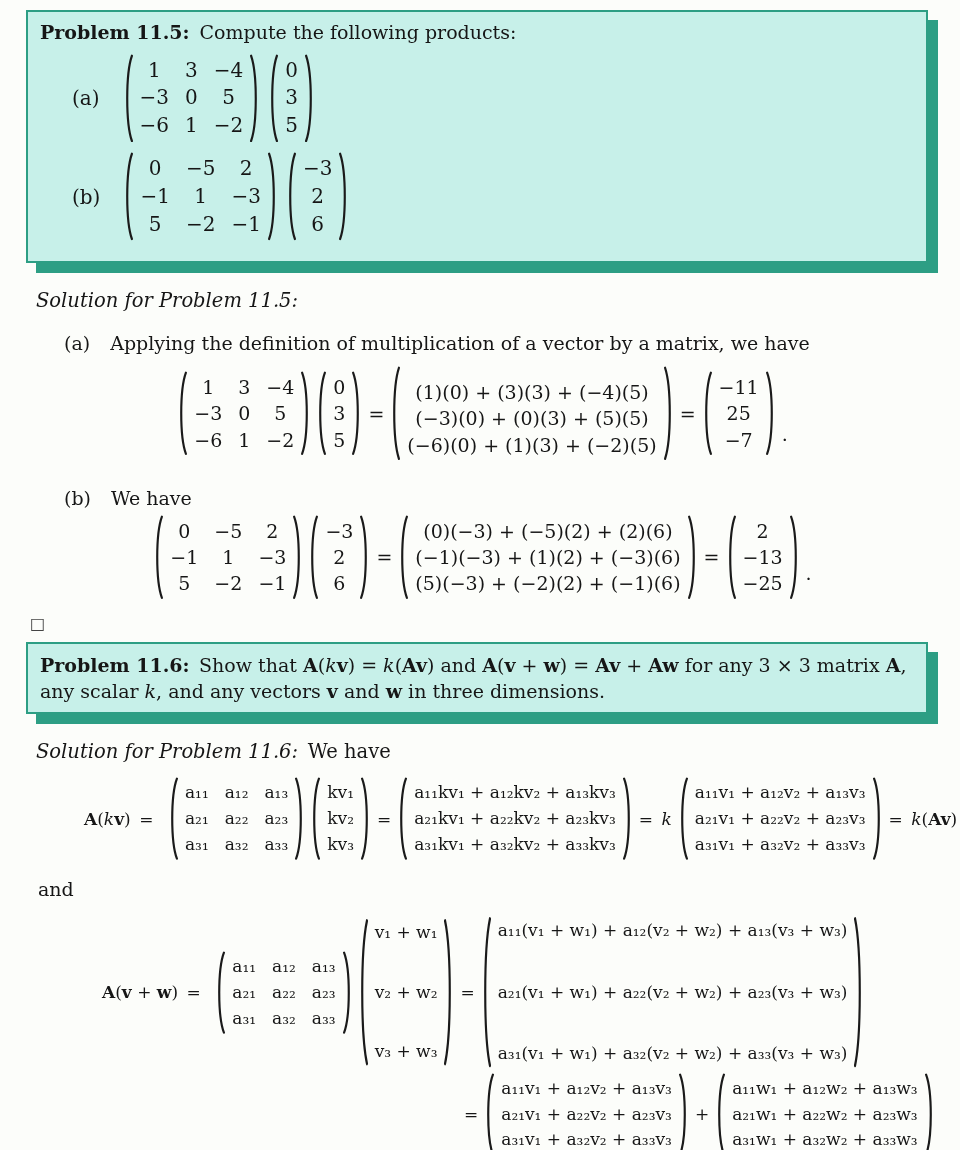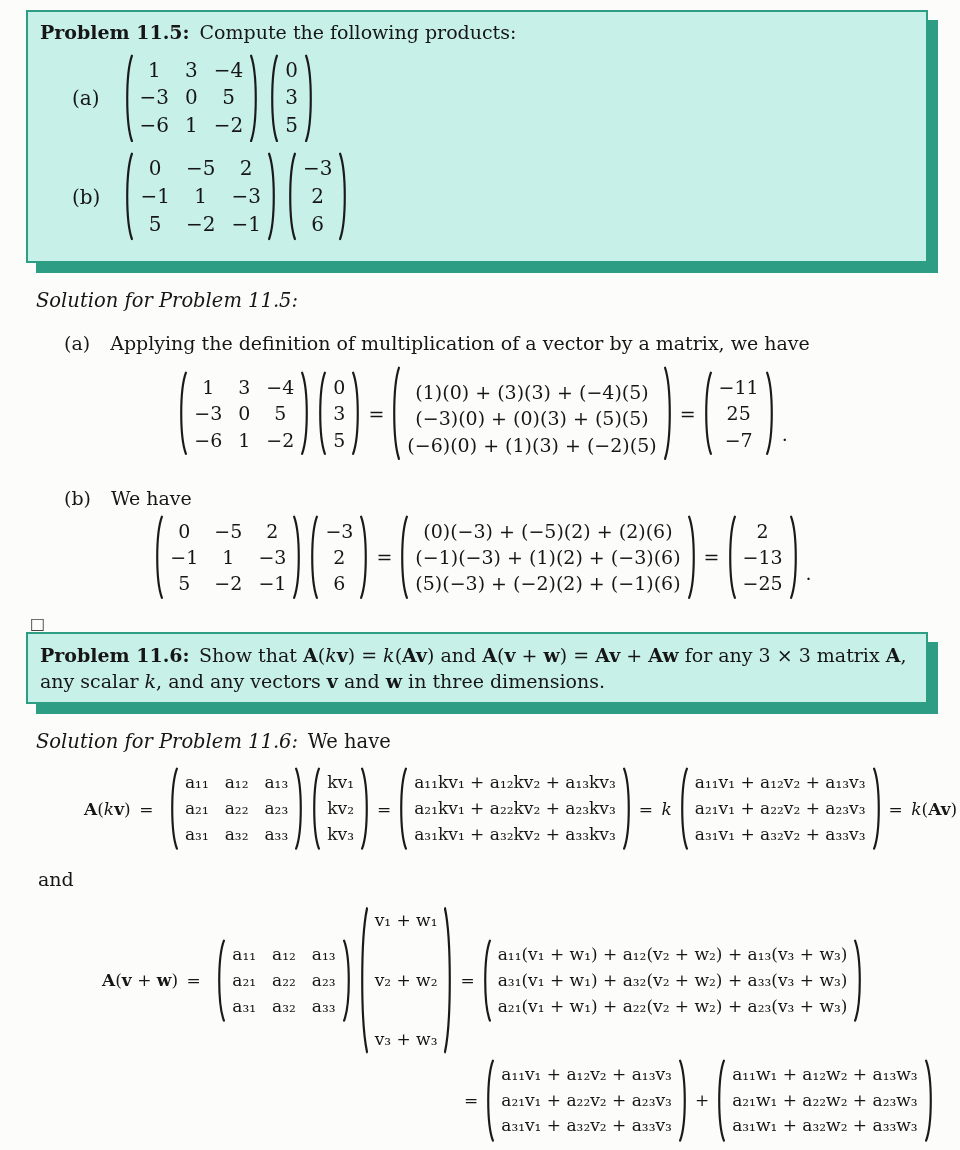--- a/index.html
+++ b/index.html
@@ -271,21 +271,21 @@
         </span>
         <svg viewBox="0 0 12 100" preserveAspectRatio="none" class="paren">
           <path d="M2.5 2 C10 22 10 78 2.5 98" fill="none" stroke="#1a1a1a" stroke-width="2.6" stroke-linecap="round"></path>
         </svg>
       </span>
       <span class="rich eq-period"><span class="seg-r">.</span></span>
     </div>
 
   <div class="qed">□</div>
 
-  <div class="problem-box" style="padding-bottom:8px; line-height:1.38;">
+  <div class="problem-box" style="margin-top:10px; padding-bottom:8px; line-height:1.38;">
     <div><span class="rich"><span class="seg-b">Problem 11.6:</span><span class="seg-r"> Show that </span><span class="seg-b">A</span><span class="seg-r">(</span><span class="seg-i">k</span><span class="seg-b">v</span><span class="seg-r">) = </span><span class="seg-i">k</span><span class="seg-r">(</span><span class="seg-b">Av</span><span class="seg-r">) and </span><span class="seg-b">A</span><span class="seg-r">(</span><span class="seg-b">v</span><span class="seg-r"> + </span><span class="seg-b">w</span><span class="seg-r">) = </span><span class="seg-b">Av</span><span class="seg-r"> + </span><span class="seg-b">Aw</span><span class="seg-r"> for any 3 × 3 matrix </span><span class="seg-b">A</span><span class="seg-r">, any scalar </span><span class="seg-i">k</span><span class="seg-r">, and any vectors </span><span class="seg-b">v</span><span class="seg-r"> and </span><span class="seg-b">w</span><span class="seg-r"> in three dimensions.</span></span></div>
   </div>
 
   <div class="sol-head"><span class="rich"><span class="seg-i">Solution for Problem 11.6:</span><span class="seg-r"> We have</span></span></div>
 
   <div class="eq eq-sm eq-kv">
       <span class="rich"><span class="seg-b">A</span><span class="seg-r">(</span><span class="seg-i">k</span><span class="seg-b">v</span><span class="seg-r">) = </span></span>
       <span class="mat it">
         <svg viewBox="0 0 12 100" preserveAspectRatio="none" class="paren">
           <path d="M9.5 2 C2 22 2 78 9.5 98" fill="none" stroke="#1a1a1a" stroke-width="2.6" stroke-linecap="round"></path>
@@ -383,24 +383,24 @@
         </span>
         <svg viewBox="0 0 12 100" preserveAspectRatio="none" class="paren">
           <path d="M2.5 2 C10 22 10 78 2.5 98" fill="none" stroke="#1a1a1a" stroke-width="2.6" stroke-linecap="round"></path>
         </svg>
       </span>
       <span class="rich"><span class="seg-r">=</span></span>
       <span class="mat it">
         <svg viewBox="0 0 12 100" preserveAspectRatio="none" class="paren">
           <path d="M9.5 2 C2 22 2 78 9.5 98" fill="none" stroke="#1a1a1a" stroke-width="2.6" stroke-linecap="round"></path>
         </svg>
-        <span class="mat-body" style="grid-template-columns: repeat(1, auto);">
+        <span class="mat-body" style="grid-template-columns: repeat(1, auto); gap: 38px;">
           <span class="mat-cell">a₁₁(v₁ + w₁) + a₁₂(v₂ + w₂) + a₁₃(v₃ + w₃)</span>
+          <span class="mat-cell">a₂₁(v₁ + w₁) + a₂₂(v₂ + w₂) + a₂₃(v₃ + w₃)</span>
           <span class="mat-cell">a₃₁(v₁ + w₁) + a₃₂(v₂ + w₂) + a₃₃(v₃ + w₃)</span>
-          <span class="mat-cell">a₂₁(v₁ + w₁) + a₂₂(v₂ + w₂) + a₂₃(v₃ + w₃)</span>
         </span>
         <svg viewBox="0 0 12 100" preserveAspectRatio="none" class="paren">
           <path d="M2.5 2 C10 22 10 78 2.5 98" fill="none" stroke="#1a1a1a" stroke-width="2.6" stroke-linecap="round"></path>
         </svg>
       </span>
     </div>
   <div class="eq eq-sm eq-vw2">
       <span class="rich"><span class="seg-r">=</span></span>
       <span class="mat it">
         <svg viewBox="0 0 12 100" preserveAspectRatio="none" class="paren">

